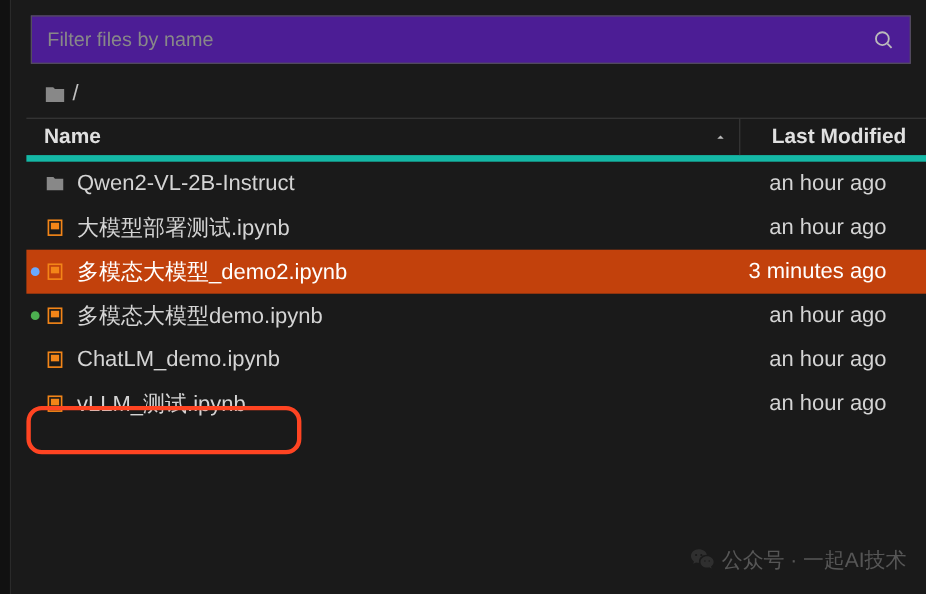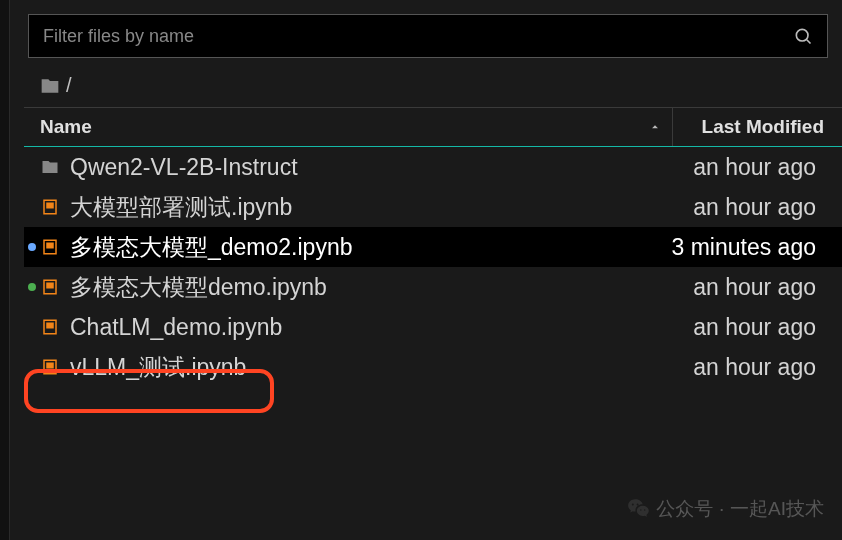--- a/index.html
+++ b/index.html
@@ -23,21 +23,21 @@
       width: 10px;
       height: 100%;
       background: #111;
       border-right: 1px solid #2a2a2a;
     }
     .content {
       margin-left: 10px;
     }
     .filter-box {
       border: 1.5px solid #555;
-      background: #000000;
+      background: #4c1d95;
       height: 44px;
       display: flex;
       align-items: center;
       padding: 0 14px;
       margin: 14px 14px 10px 18px;
     }
     .filter-box input {
       flex: 1;
       background: transparent;
       border: none;
@@ -61,21 +61,21 @@
       color: #c0c0c0;
     }
     .folder-ico {
       color: #888;
       display: flex;
     }
     .header-row {
       display: flex;
       align-items: center;
       border-top: 1px solid #3a3a3a;
-      border-bottom: 1px solid #14b8a6;
+      border-bottom: 6px solid #14b8a6;
       height: 40px;
       margin-left: 14px;
     }
     .header-name {
       flex: 1;
       font-weight: 600;
       font-size: 19px;
       color: #e0e0e0;
       padding-left: 16px;
       display: flex;
@@ -101,26 +101,26 @@
       justify-content: flex-end;
     }
     .file-list {
       margin-left: 14px;
     }
     .file-row {
       display: flex;
       align-items: center;
       height: 40px;
       padding-left: 16px;
-      padding-right: 26px;
-      font-size: 23px;
+      padding-right: 36px;
+      font-size: 20px;
       position: relative;
     }
     .file-row.selected {
-      background: #000000;
+      background: #c2410c;
       color: #fff;
     }
     .status-dot {
       position: absolute;
       left: 4px;
       width: 8px;
       height: 8px;
       border-radius: 50%;
     }
     .status-dot.blue { background: #6aa9ff; }

